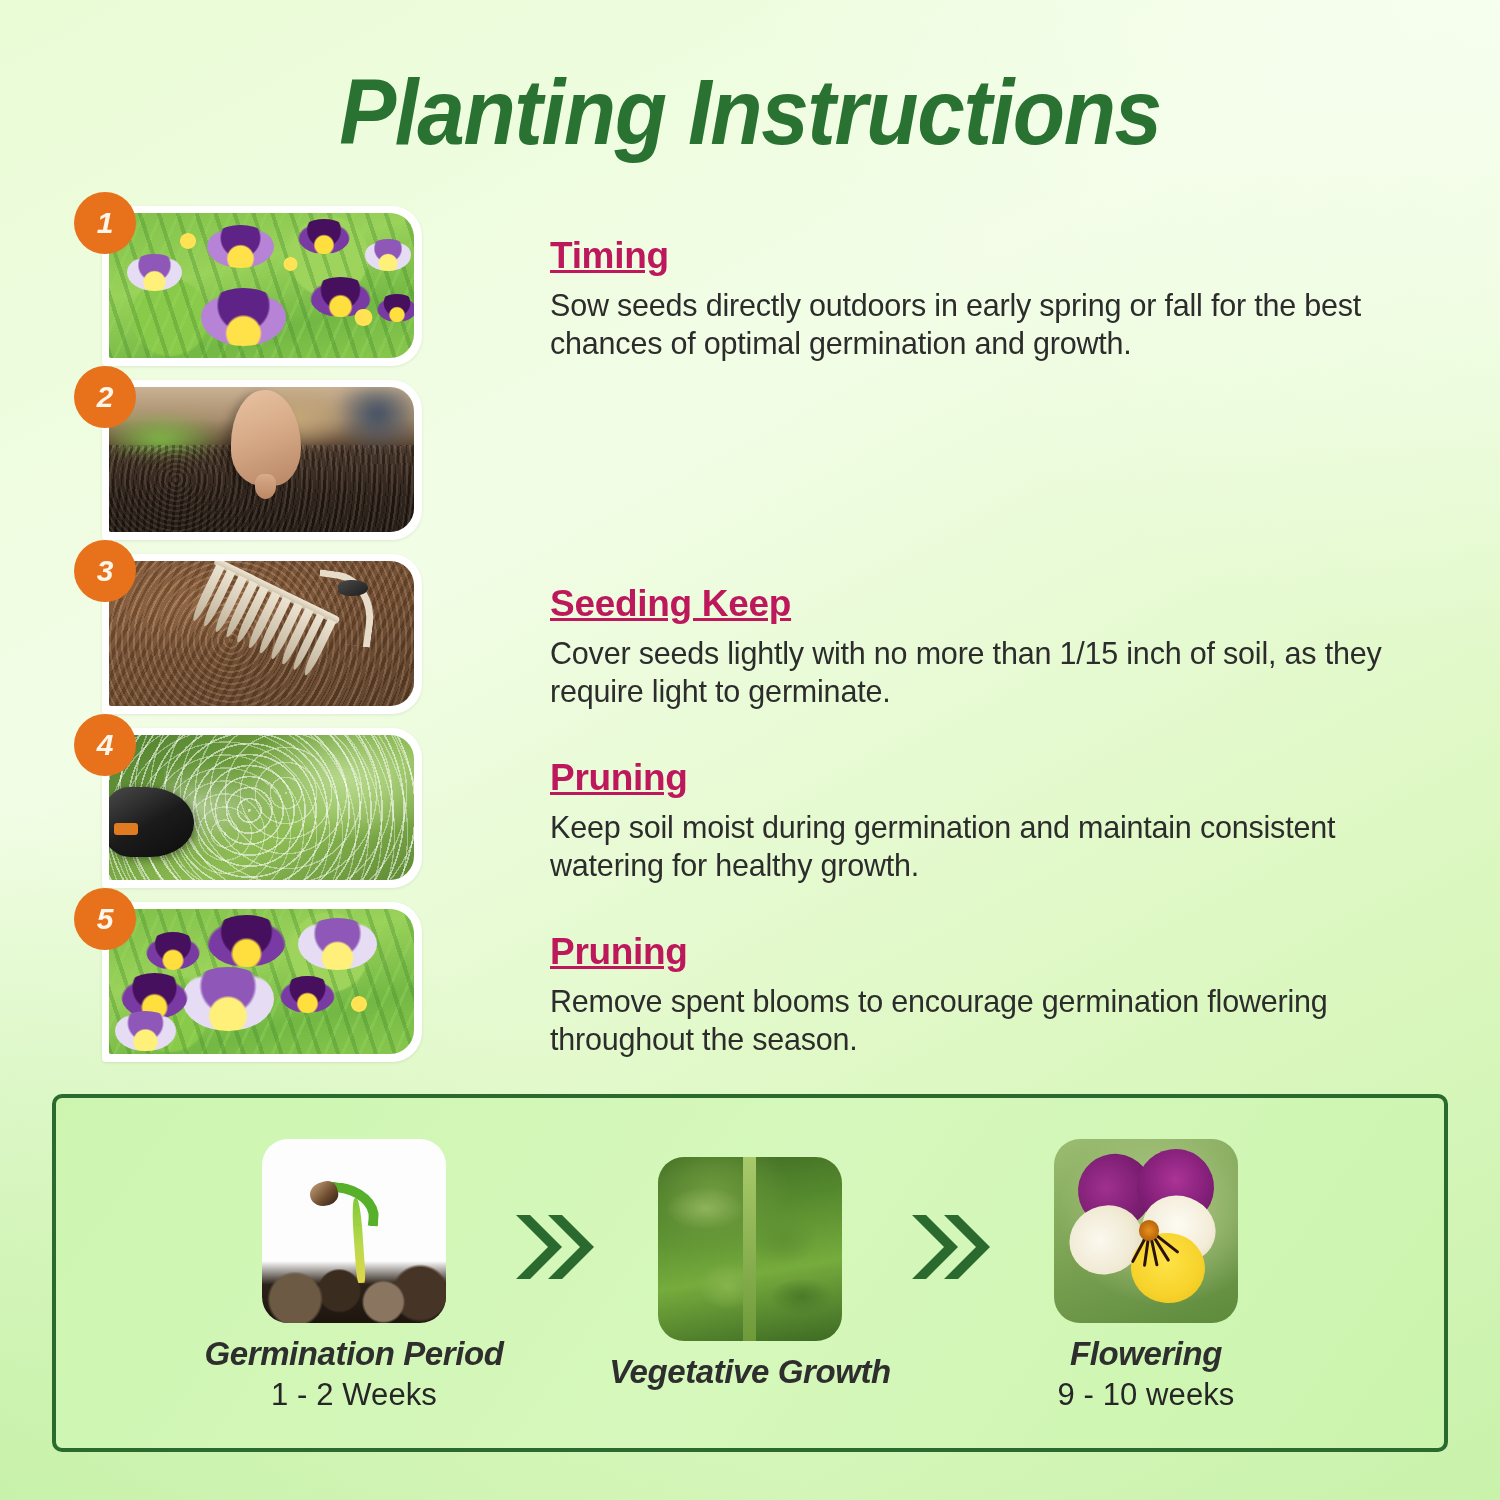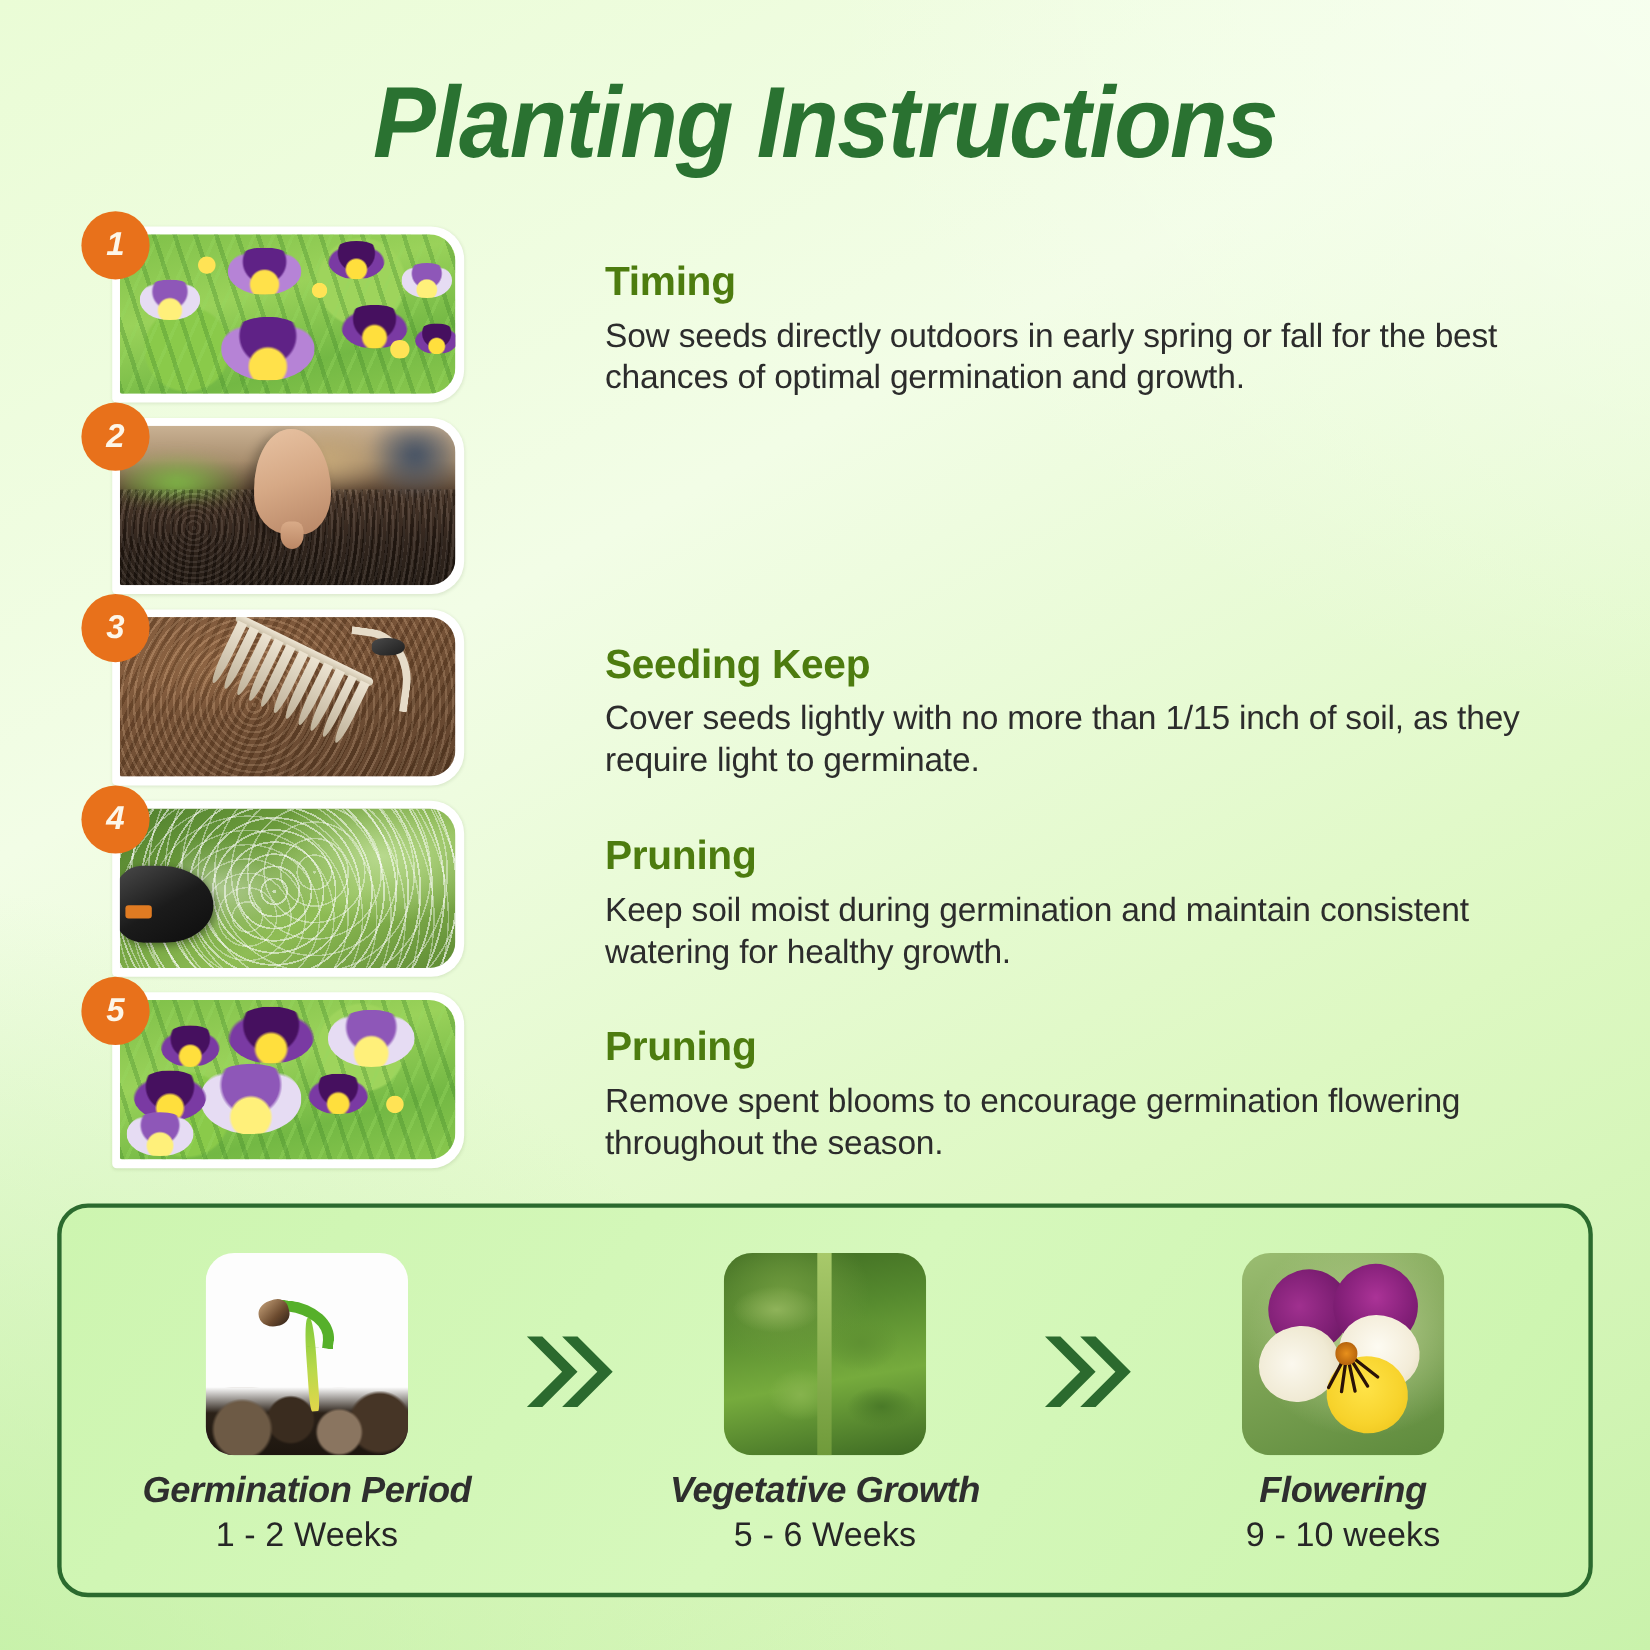--- a/index.html
+++ b/index.html
@@ -106,47 +106,48 @@
 
   .step-text {
     margin-left: 112px;
     padding-top: 30px;
     max-width: 940px;
   }
 
   .step-title {
     font-size: 37px;
     font-weight: bold;
-    color: #4d7c0f;
+    color: #be185d;
     letter-spacing: -0.3px;
     line-height: 1.1;
     margin-bottom: 9px;
+    text-decoration: underline;
   }
 
   .step-desc {
     font-size: 30.5px;
     line-height: 1.27;
     color: #2c2c2c;
     letter-spacing: -0.2px;
   }
 
   
   .timeline-panel {
     position: absolute;
     left: 52px;
     top: 1094px;
     width: 1396px;
     height: 358px;
     border: 4px solid #2b6a2e;
-    border-radius: 28px;
+    border-radius: 10px;
     background: linear-gradient(125deg, #cdf5b0 0%, #d6f8bc 50%, #cbf4ad 100%);
     display: flex;
     align-items: center;
-    justify-content: space-between;
-    padding: 0 73px;
+    justify-content: center;
+    padding: 0 52px;
   }
 
   .stage {
     width: 300px;
     text-align: center;
     padding-top: 6px;
   }
 
   .stage-img {
     width: 184px;
@@ -622,21 +623,20 @@
         <path d="M8 6 L40 38 L8 70 L22 70 L54 38 L22 6 Z" fill="#2b6a2e"></path>
         <path d="M40 6 L72 38 L40 70 L54 70 L86 38 L54 6 Z" fill="#2b6a2e"></path>
       </svg>
     </div>
 
     <div class="stage">
       <div class="stage-img">
         <div class="img-base leafy"></div>
       </div>
       <div class="stage-label">Vegetative Growth</div>
-      <div class="stage-duration">5 - 6 Weeks</div>
     </div>
 
     <div class="arrow">
       <svg width="88" height="76" viewBox="0 0 88 76">
         <path d="M8 6 L40 38 L8 70 L22 70 L54 38 L22 6 Z" fill="#2b6a2e"></path>
         <path d="M40 6 L72 38 L40 70 L54 70 L86 38 L54 6 Z" fill="#2b6a2e"></path>
       </svg>
     </div>
 
     <div class="stage">

